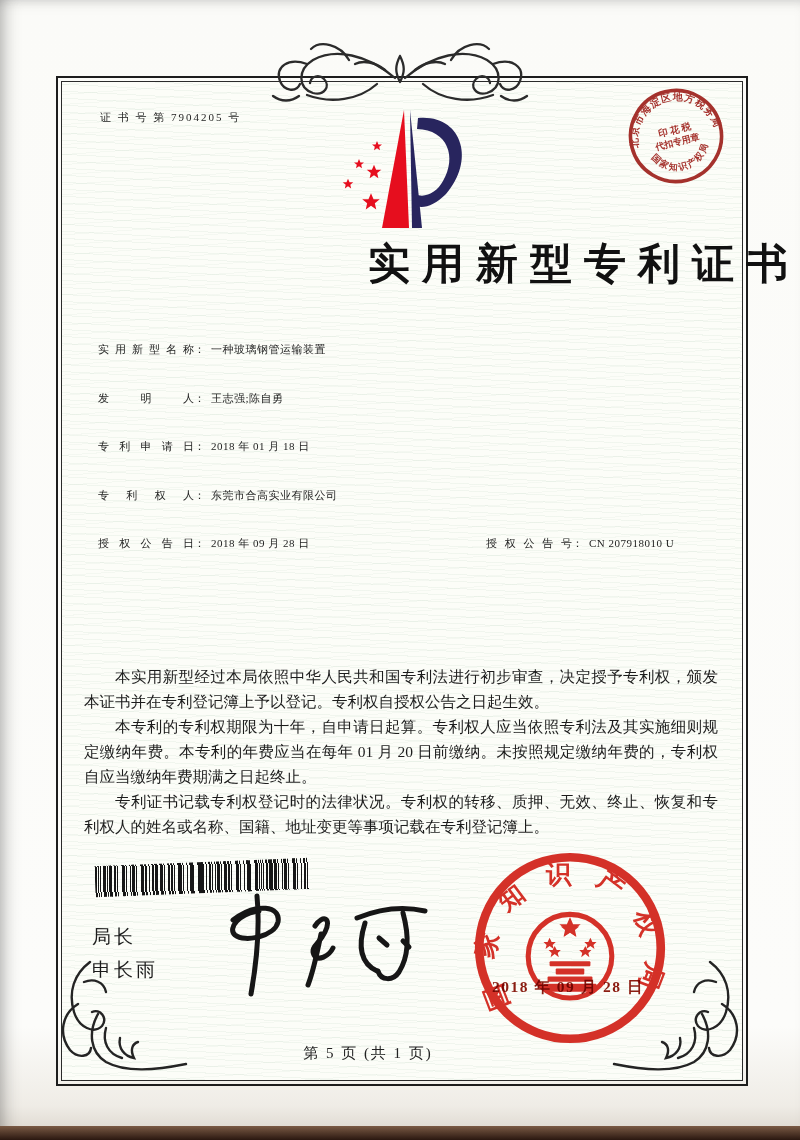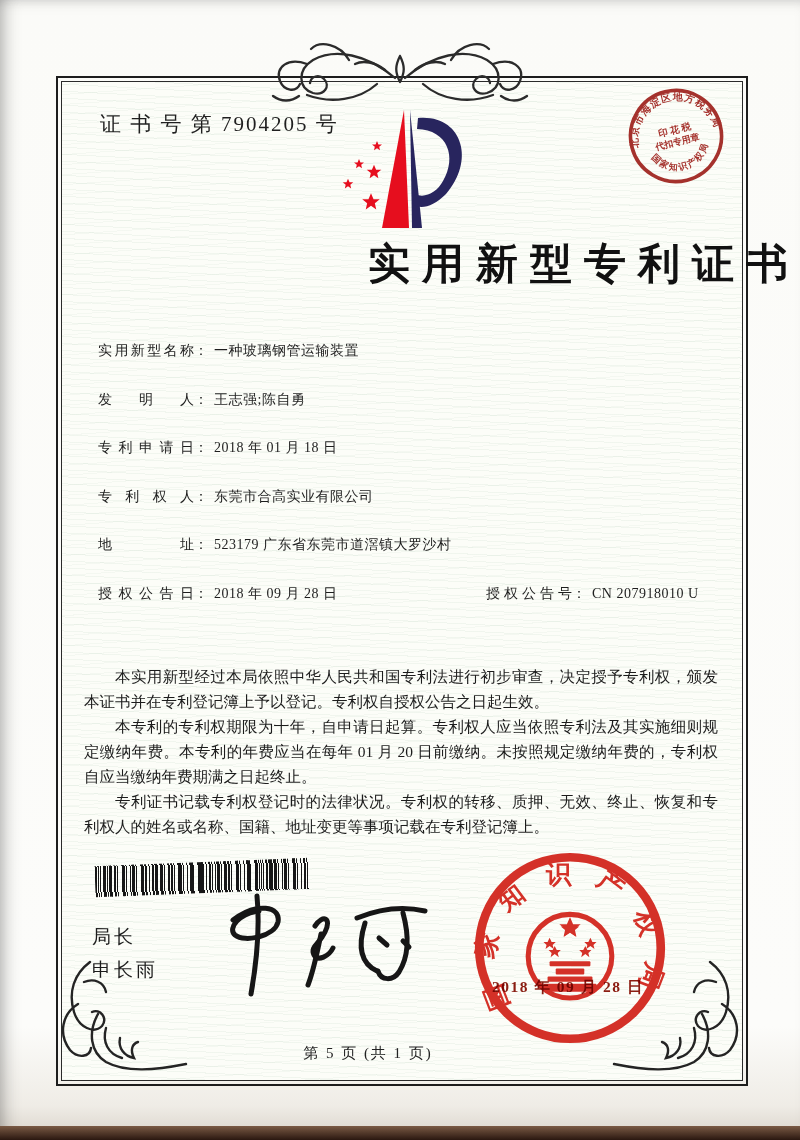--- a/index.html
+++ b/index.html
@@ -18,25 +18,25 @@
   
   .table-edge{left:0;right:0;bottom:0;height:14px;background:linear-gradient(180deg,#7a5a44,#2a1710);}
   
   .frame{left:56px;top:76px;width:688px;height:1006px;border:2.5px solid #1d1d1d;}
   .frame-inner{position:absolute;inset:3px;border:1.5px solid #2a2a2a;
     background:
       repeating-linear-gradient(3deg, rgba(140,180,150,.10) 0 1px, transparent 1px 7px),
       repeating-linear-gradient(-4deg, rgba(140,180,150,.07) 0 1px, transparent 1px 10px),
       #fcfdf8;
   }
-  .cert-no{left:100px;top:110px;font-size:21px;letter-spacing:2px;color:#1f1f1f;}
+  .cert-no{left:100px;top:110px;font-size:11px;letter-spacing:2px;color:#1f1f1f;}
   .title{left:0;width:800px;top:236px;text-align:right;font-size:42px;font-weight:700;
     letter-spacing:12px;text-indent:12px;color:#111;}
   
-  .fields{left:98px;top:342px;width:620px;font-size:14px;color:#1e1e1e;}
+  .fields{left:98px;top:342px;width:620px;font-size:11px;color:#1e1e1e;}
   .f-row{position:relative;height:17px;margin-bottom:31.5px;white-space:nowrap;}
   .f-label{display:inline-block;width:96px;text-align:justify;text-align-last:justify;vertical-align:baseline;}
   .f-sep{display:inline-block;margin-right:6px;}
   .f-value{letter-spacing:.5px;}
   .f-group2{position:absolute;left:356px;top:0;margin-left:32px;}
   .f-group2 .f-label{width:86px;}
   
   .body-text{left:84px;top:664px;width:634px;font-size:15.5px;line-height:25px;
     color:#1c1c1c;text-align:justify;}
   .body-text p{margin:0;text-indent:2em;}
@@ -131,23 +131,20 @@
     <div class="f-row">
       <span class="f-label">发明人</span><span class="f-sep">：</span><span class="f-value">王志强;陈自勇</span>
     </div>
     <div class="f-row">
       <span class="f-label">专利申请日</span><span class="f-sep">：</span><span class="f-value">2018 年 01 月 18 日</span>
     </div>
     <div class="f-row">
       <span class="f-label">专利权人</span><span class="f-sep">：</span><span class="f-value">东莞市合高实业有限公司</span>
     </div>
     <div class="f-row">
-      <span class="f-label">地址</span><span class="f-sep">：</span><span class="f-value">523179 广东省东莞市道滘镇大罗沙村</span>
-    </div>
-    <div class="f-row">
       <span class="f-label">授权公告日</span><span class="f-sep">：</span><span class="f-value">2018 年 09 月 28 日</span>
       <span class="f-group2">
         <span class="f-label">授权公告号</span><span class="f-sep">：</span><span class="f-value">CN 207918010 U</span>
       </span>
     </div>
   </div>
 
   <div class="abs body-text">
     <p>本实用新型经过本局依照中华人民共和国专利法进行初步审查，决定授予专利权，颁发本证书并在专利登记簿上予以登记。专利权自授权公告之日起生效。</p>
     <p>本专利的专利权期限为十年，自申请日起算。专利权人应当依照专利法及其实施细则规定缴纳年费。本专利的年费应当在每年 01 月 20 日前缴纳。未按照规定缴纳年费的，专利权自应当缴纳年费期满之日起终止。</p>

